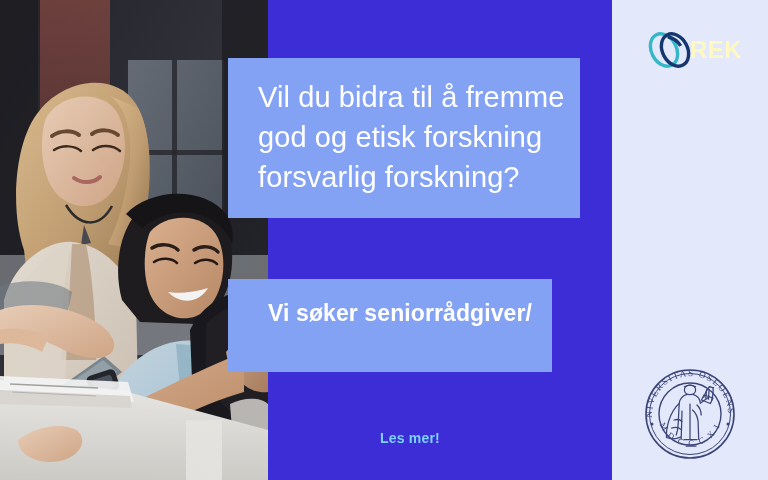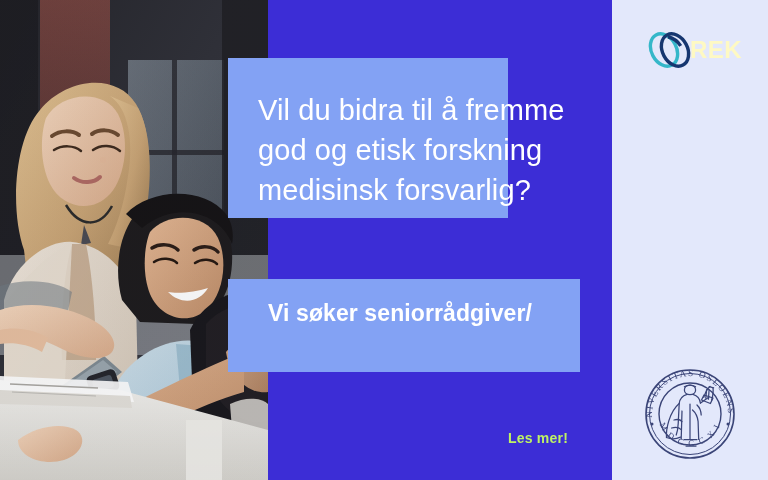--- a/index.html
+++ b/index.html
@@ -55,56 +55,55 @@
 
   
   .callout {
     position: absolute;
     background: #83A2F4;
     box-sizing: border-box;
   }
   .callout-headline {
     left: 228px;
     top: 58px;
-    width: 280px;
+    width: 352px;
     height: 160px;
-    padding: 32px 26px 0 30px;
+    padding: 19px 26px 0 30px;
   }
   .callout-headline .line {
     color: #ffffff;
     font-size: 29px;
     line-height: 40px;
     font-weight: 400;
     letter-spacing: 0.1px;
     white-space: nowrap;
   }
   .callout-role {
     left: 228px;
     top: 279px;
-    width: 352px;
+    width: 324px;
     height: 93px;
     padding: 18px 20px 0 40px;
   }
   .callout-role .line {
     color: #ffffff;
     font-size: 23px;
     line-height: 32px;
     font-weight: bold;
     letter-spacing: 0.1px;
     white-space: nowrap;
   }
 
   
   .cta {
     position: absolute;
     left: 380px;
     top: 430px;
     width: 188px;
-    text-align: right;
-    color: #bef264;
+    color: #7dd3fc;
     font-size: 14px;
     font-weight: bold;
     letter-spacing: 0.2px;
   }
 
   
   .rek-logo {
     position: absolute;
     left: 648px;
     top: 27px;
@@ -256,21 +255,21 @@
         <rect x="186" y="420" width="36" height="62" fill="#f0eeea" opacity="0.9"></rect>
       </g>
 
       <rect x="0" y="0" width="268" height="480" fill="url(#bgWall)" opacity="0.06"></rect>
     </svg>
   </div>
 
   <div class="callout callout-headline">
     <div class="line">Vil du bidra til å fremme</div>
     <div class="line">god og etisk forskning</div>
-    <div class="line">medisinsk forsvarlig?</div>
+    <div class="line">forsvarlig forskning?</div>
   </div>
 
   <div class="callout callout-role">
     <div class="line">Vi søker seniorrådgiver/</div>
   </div>
 
   <div class="cta">Les mer!</div>
 
   <div class="rek-logo">
     <svg width="44" height="46" viewBox="0 0 44 46" xmlns="http://www.w3.org/2000/svg">

